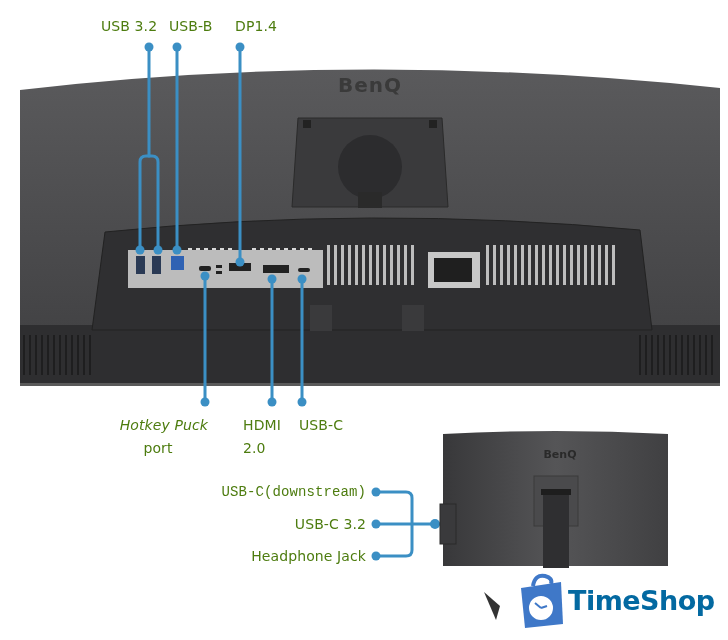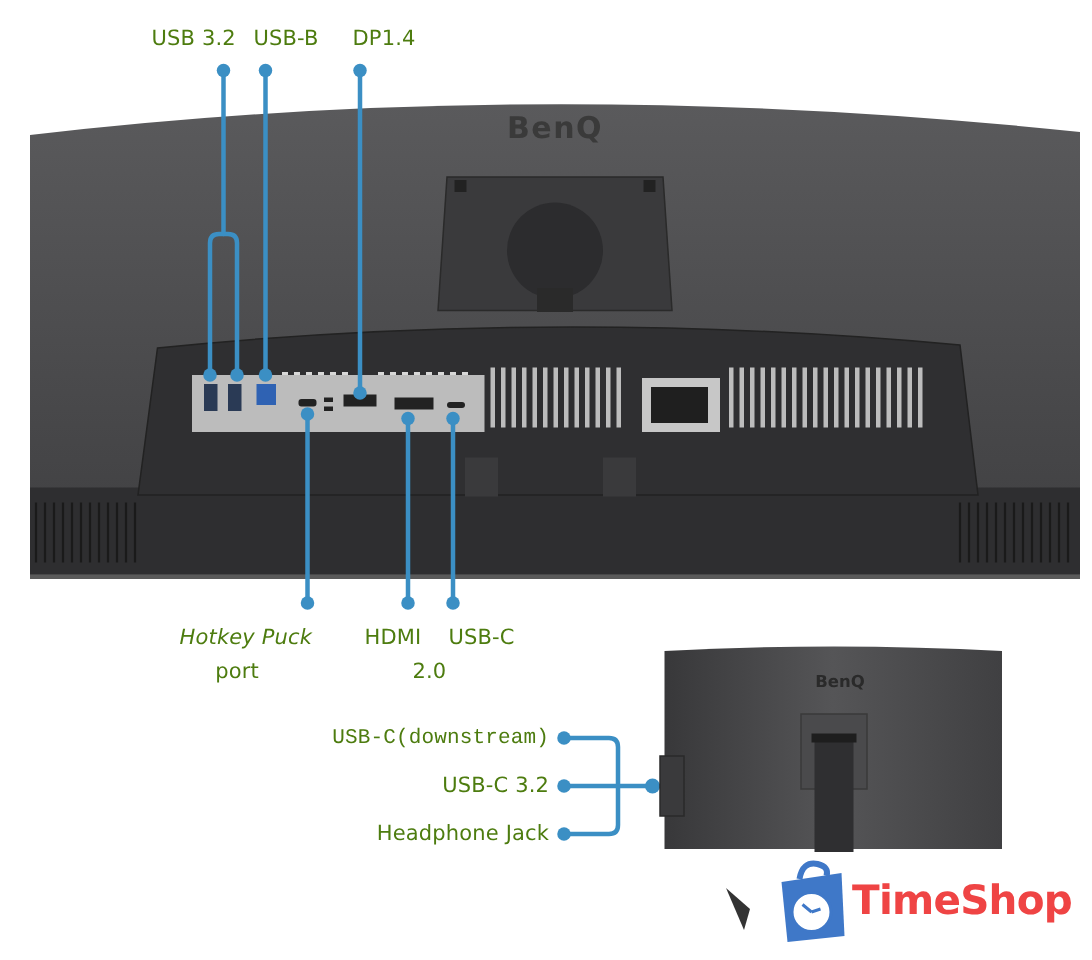--- a/index.html
+++ b/index.html
@@ -3,21 +3,21 @@
 <meta charset="utf-8">
 <style>
   html, body { margin: 0; padding: 0; }
   body { width: 728px; height: 640px; background: #ffffff; position: relative; overflow: hidden;
          font-family: "DejaVu Sans", sans-serif; }
   .lbl { position: absolute; font-size: 14px; color: #4d7c0f; letter-spacing: 0.1px; line-height: 22px; white-space: nowrap; }
   .right { text-align: right; }
   svg { position: absolute; left: 0; top: 0; }
   .logo { position: absolute; left: 505px; top: 568px; width: 216px; height: 66px; background: #fff; border-radius: 10px 0 0 0; }
   .logo-text { position: absolute; left: 568px; top: 585px; font-family: "DejaVu Sans", sans-serif; font-weight: bold;
-               font-size: 27px; color: #ef4444; letter-spacing: -0.5px; }
+               font-size: 27px; color: #0369a1; letter-spacing: -0.5px; }
 </style>
 </head>
 <body>
 
 <svg width="728" height="640" viewBox="0 0 728 640">
   <defs>
     <linearGradient id="body" x1="0" y1="0" x2="0" y2="1">
       <stop offset="0" stop-color="#5a5a5c"></stop>
       <stop offset="1" stop-color="#3e3e40"></stop>
     </linearGradient>
@@ -167,21 +167,21 @@
   </g>
 </svg>
 
 <div class="lbl" style="left:101px; top:15px;">USB 3.2</div>
 <div class="lbl" style="left:169px; top:15px;text-align:center;">USB-B</div>
 <div class="lbl" style="left:235px; top:15px;">DP1.4</div>
 
 <div class="lbl right" style="left:108px; top:414px; width:100px;font-style:italic;">Hotkey Puck</div>
 <div class="lbl right" style="left:108px; top:437px; width:100px;text-align:center;">port</div>
 <div class="lbl" style="left:243px; top:414px;">HDMI</div>
-<div class="lbl" style="left:243px; top:437px;margin-left:32px;">2.0</div>
+<div class="lbl" style="left:243px; top:437px;">2.0</div>
 <div class="lbl" style="left:299px; top:414px;">USB-C</div>
 
 <div class="lbl right" style="left:180px; top:481px; width:186px;font-family:Liberation Mono, monospace;">USB-C(downstream)</div>
 <div class="lbl right" style="left:180px; top:513px; width:186px;">USB-C 3.2</div>
 <div class="lbl right" style="left:180px; top:545px; width:186px;">Headphone Jack</div>
 
 <div class="logo">
   <svg width="60" height="66" viewBox="0 0 60 66" style="left:6px; top:0;">
     <path d="M10 20 L 50 14 L 52 56 L 14 60 Z" fill="#3f78c8"></path>
     <path d="M22 18 Q 24 6 34 8 Q 42 10 40 16" stroke="#3f78c8" stroke-width="4" fill="none"></path>

